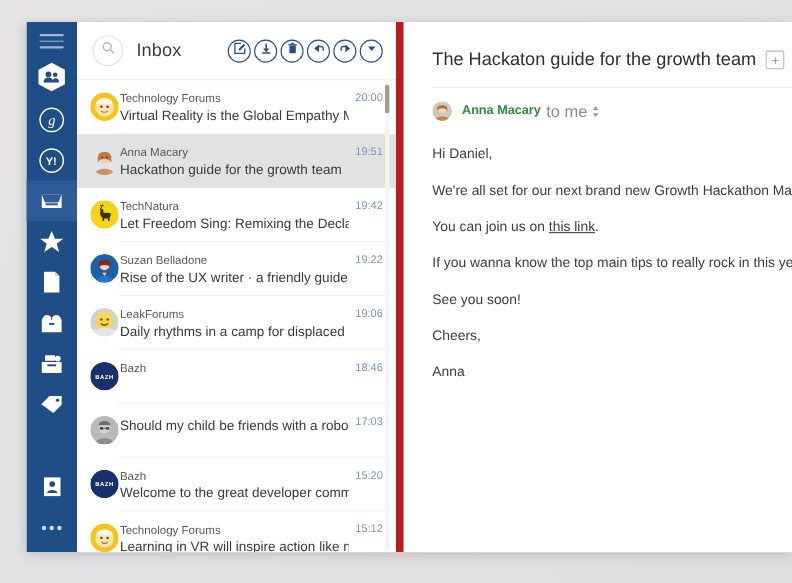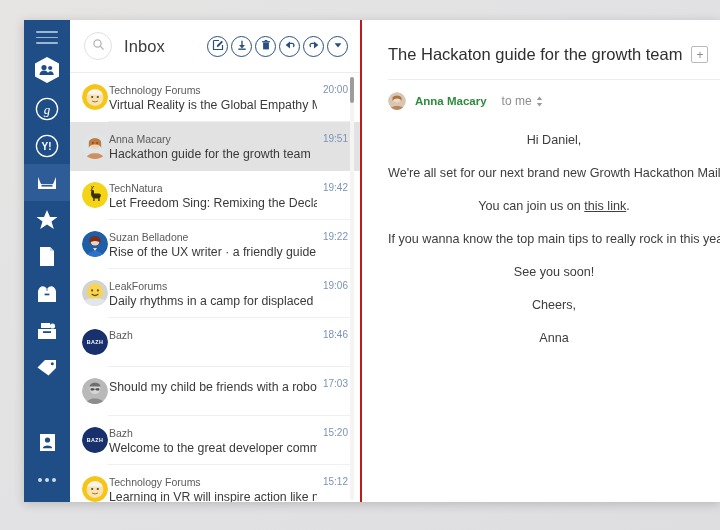--- a/index.html
+++ b/index.html
@@ -79,21 +79,21 @@
   .dots i {
     width: 4px; height: 4px; border-radius: 50%;
     background: #cfdbe9; display:block;
   }
 
   
   .list-pane {
     width: 290px;
     flex: none;
     background: #ffffff;
-    border-right: 2px solid #b91c1c;
+    border-right: 7px solid #b91c1c;
     display: flex;
     flex-direction: column;
     position: relative;
   }
   .list-toolbar {
     height: 52px;
     flex: none;
     display: flex;
     align-items: center;
     padding: 0 8px 0 14px;
@@ -267,36 +267,35 @@
     flex: none;
     margin-right: 9px;
   }
   .sender-name {
     font-size: 11.5px;
     font-weight: bold;
     color: #2e8b3d;
     cursor: pointer;
   }
   .sender-to {
-    font-size: 12px;
+    font-size: 15px;
     color: #8d8d8d;
-    margin-left: 15px;
+    margin-left: 5px;
   }
   .sender-caret {
     margin-left: 4px;
     font-size: 8px;
     color: #9a9a9a;
     line-height: 8px;
     display: flex;
     flex-direction: column;
     cursor: pointer;
   }
   .body {
     padding: 14px 0 0 26px;
-    text-align: center;
   }
   .body p {
     margin: 0 0 0 0;
     padding: 9px 0;
     font-size: 12.6px;
     color: #3d3d3d;
     line-height: 15px;
     white-space: nowrap;
   }
   .body a {

